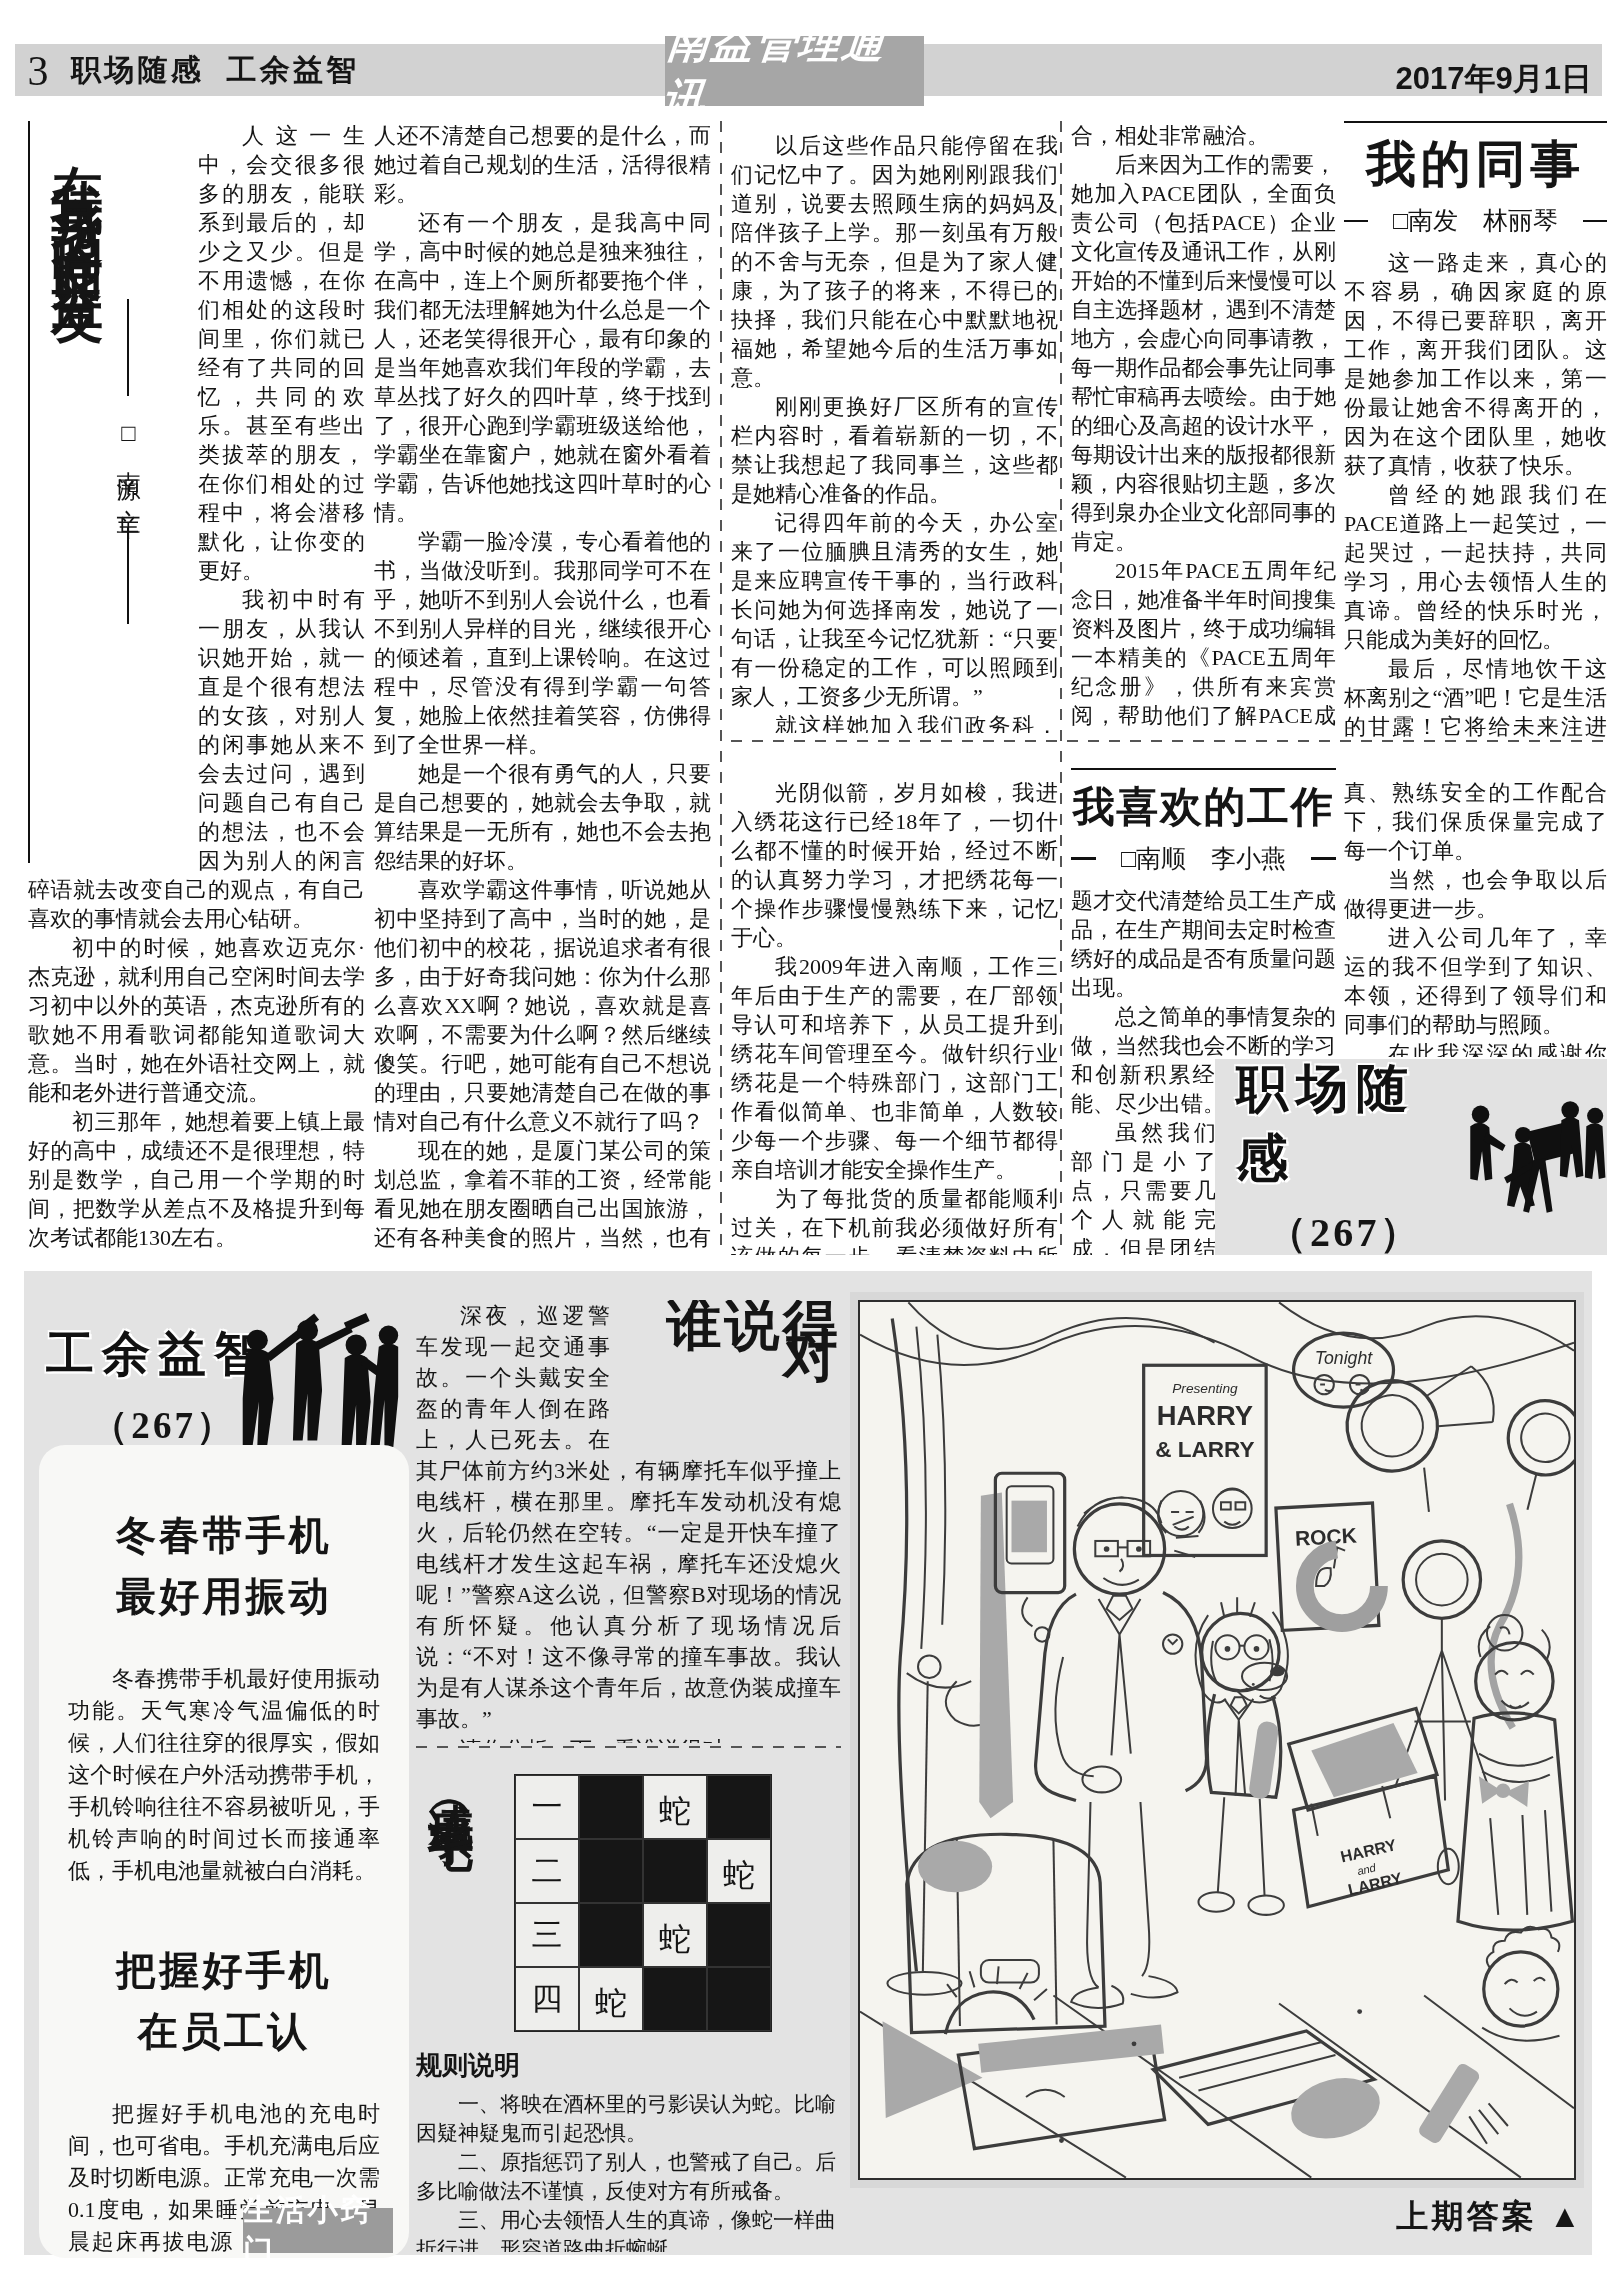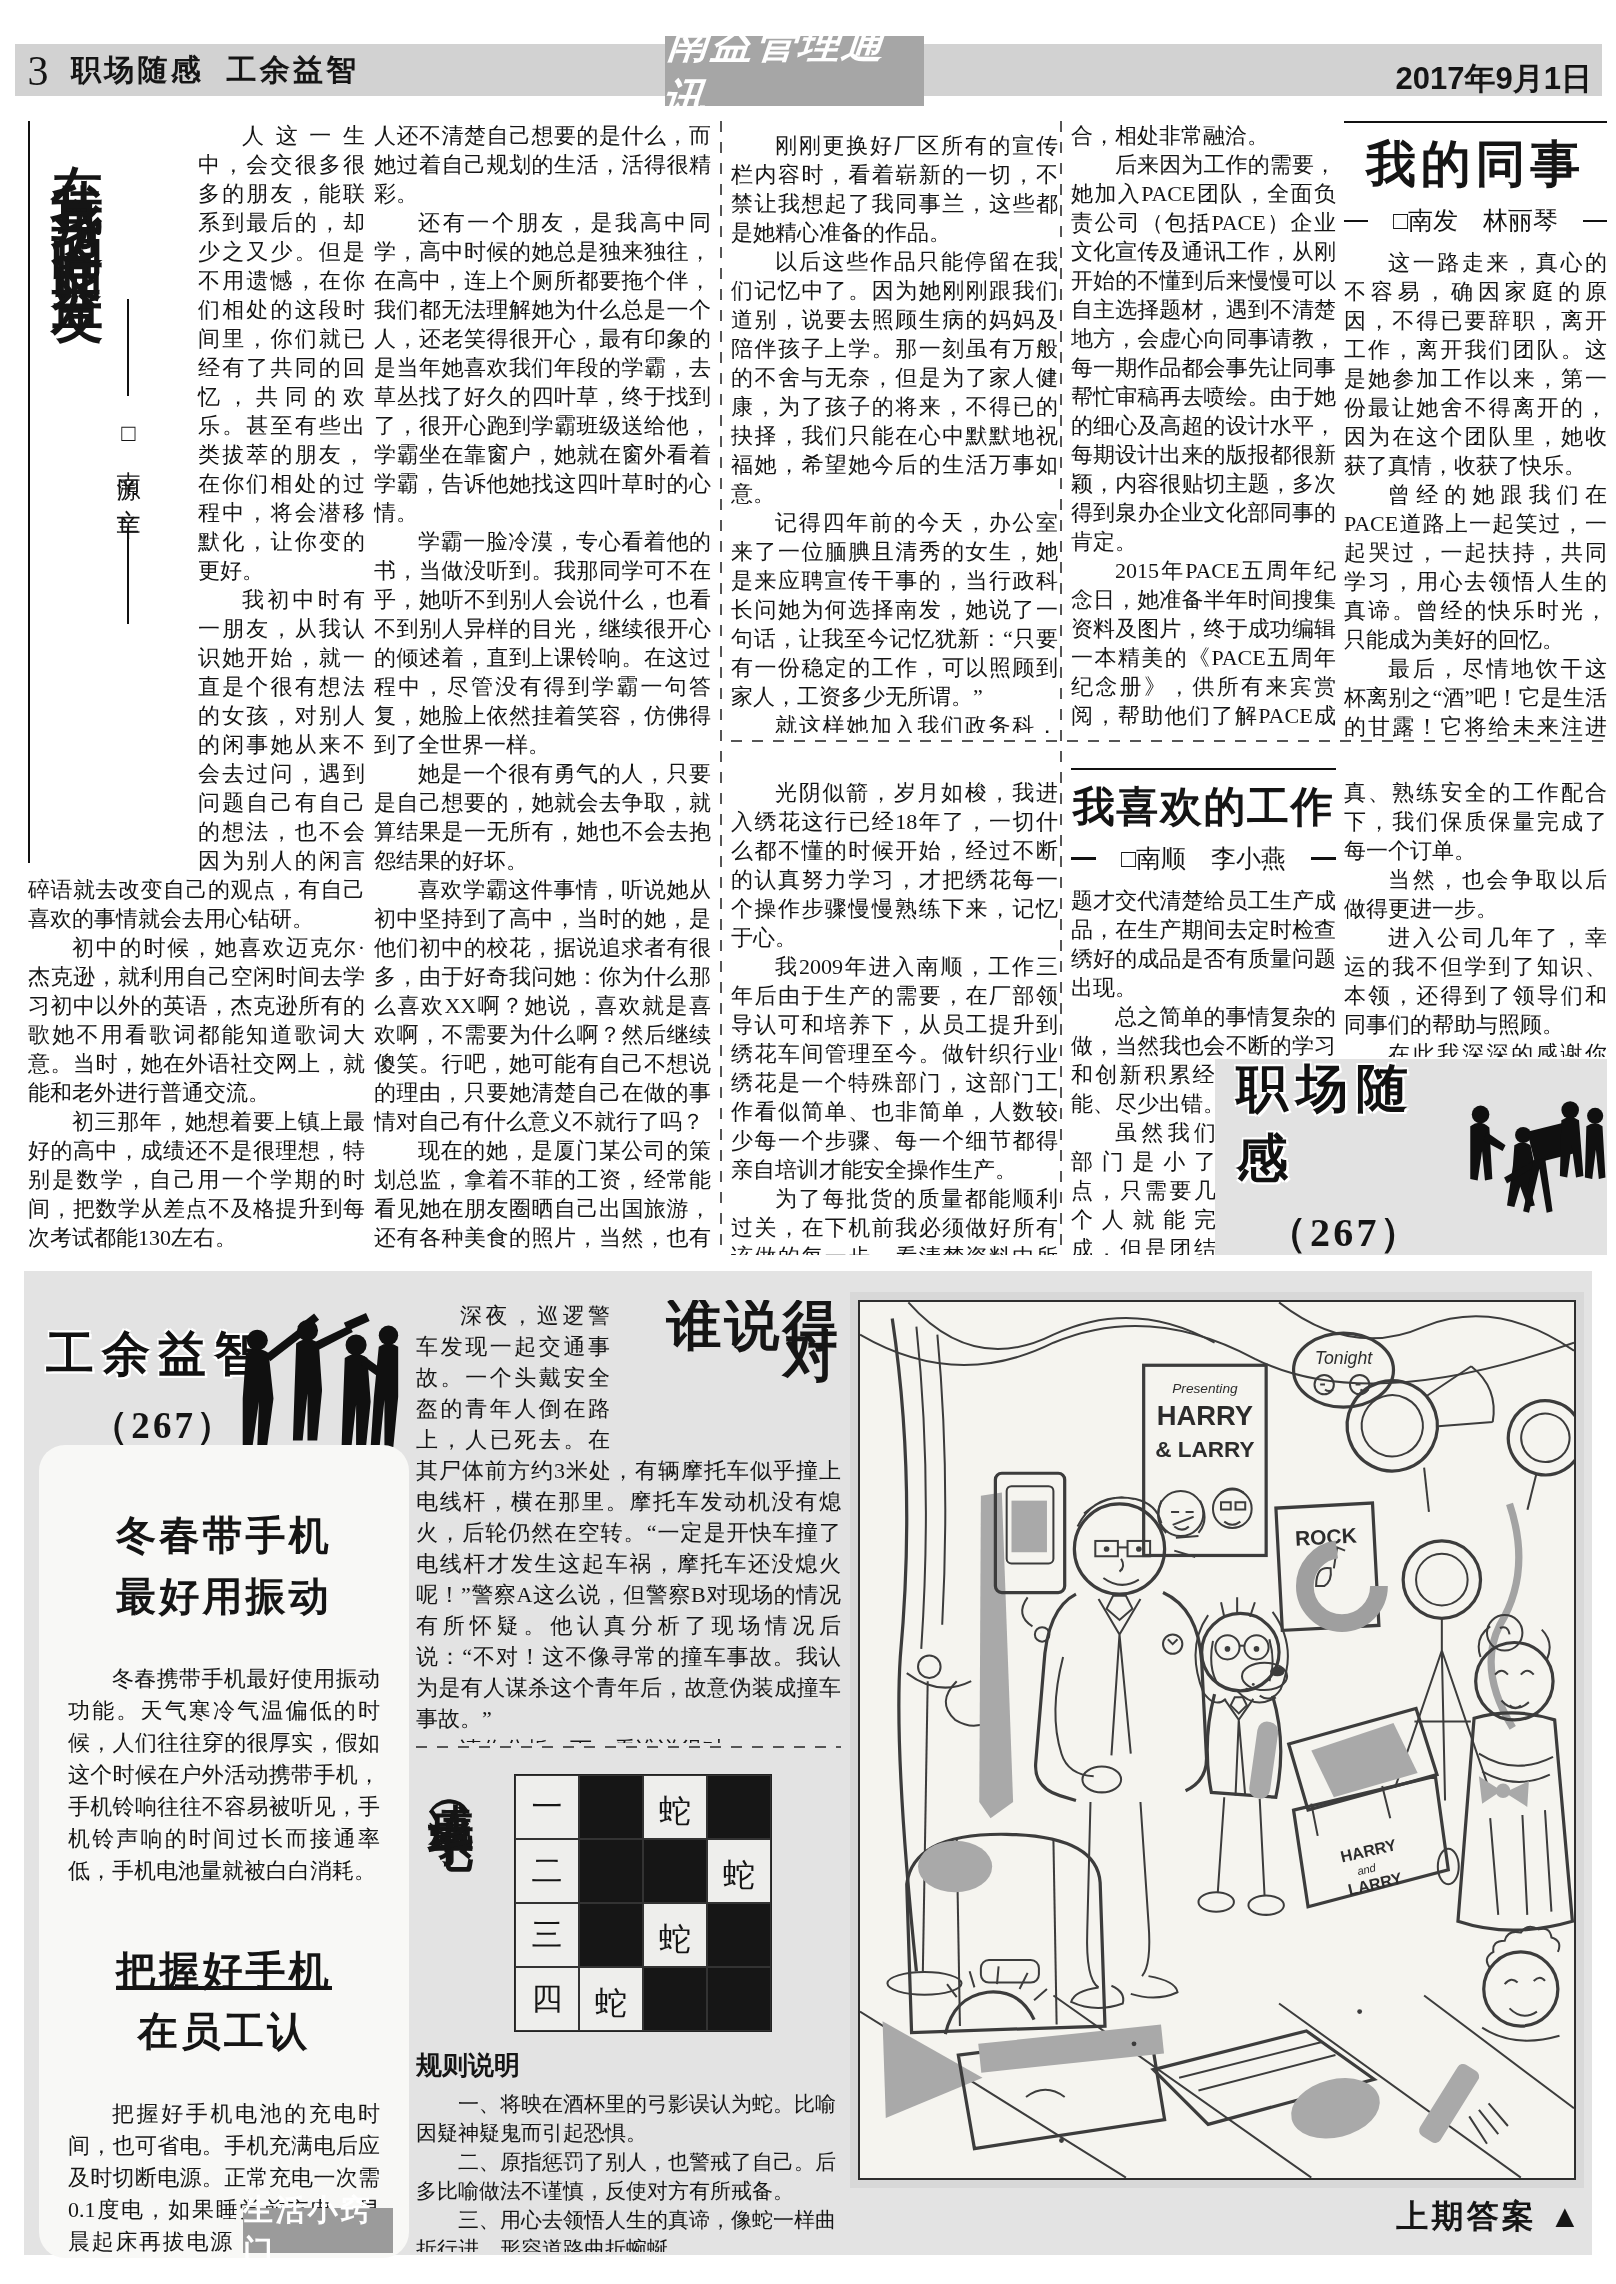--- a/index.html
+++ b/index.html
@@ -55,21 +55,21 @@
   
   #panel{left:24px;top:1271px;width:1568px;height:984px;background:#e3e3e3;}
   #leisure-head{left:46px;top:1322px;}
   #leisure-title{font-size:48px;}
   #leisure-issue{font-size:37px;font-weight:700;letter-spacing:3.2px;margin:14.5px 0 0 45px;}
   #musicians{left:233px;top:1298px;width:166px;height:158px;}
   
   #tips-card{left:39px;top:1445px;width:370px;height:813px;background:#f8f8f6;border-radius:26px;overflow:hidden;}
   .card-title{text-align:center;font-size:40px;font-weight:700;line-height:61px;letter-spacing:3.2px;}
   #card-t1{margin-top:60px;}
-  #card-t2{margin-top:53px;text-decoration:underline;}
+  #card-t2{margin-top:53px;}
   .card-body{font-size:22px;line-height:32px;text-align:justify;padding:0 29px;margin-top:36px;}
   #tips-tag{position:absolute;right:16px;bottom:4.8px;width:150px;height:45px;background:#9b9b9b;color:#fff;
     font-family:"Liberation Sans","DejaVu Sans",sans-serif;font-weight:700;font-size:30px;display:flex;align-items:center;justify-content:center;letter-spacing:2.4px;}
   
   #quiz{left:416px;top:1300px;width:425px;height:443px;font-size:22px;line-height:31px;text-align:justify;overflow:hidden;}
   #quiz-title{float:right;width:210px;height:129px;text-align:right;font-size:55px;font-weight:700;letter-spacing:3.2px;margin:9.7px 0 13px 21px;}
   #hd2{left:416px;top:1746px;width:425px;}
   
   #cw-row{left:416px;top:1767px;width:425px;height:273px;display:flex;}
   #cw-title{writing-mode:vertical-rl;font-size:45px;font-weight:700;letter-spacing:4.8px;height:272px;margin:0 36px 0 8px;line-height:1.2;}
@@ -135,22 +135,22 @@
       <p class="para">还有一个朋友，是我高中同学，高中时候的她总是独来独往，在高中，连上个厕所都要拖个伴，我们都无法理解她为什么总是一个人，还老笑得很开心，最有印象的是当年她喜欢我们年段的学霸，去草丛找了好久的四叶草，终于找到了，很开心跑到学霸班级送给他，学霸坐在靠窗户，她就在窗外看着学霸，告诉他她找这四叶草时的心情。</p>
       <p class="para">学霸一脸冷漠，专心看着他的书，当做没听到。我那同学可不在乎，她听不到别人会说什么，也看不到别人异样的目光，继续很开心的倾述着，直到上课铃响。在这过程中，尽管没有得到学霸一句答复，她脸上依然挂着笑容，仿佛得到了全世界一样。</p>
       <p class="para">她是一个很有勇气的人，只要是自己想要的，她就会去争取，就算结果是一无所有，她也不会去抱怨结果的好坏。</p>
       <p class="para">喜欢学霸这件事情，听说她从初中坚持到了高中，当时的她，是他们初中的校花，据说追求者有很多，由于好奇我问她：你为什么那么喜欢XX啊？她说，喜欢就是喜欢啊，不需要为什么啊？然后继续傻笑。行吧，她可能有自己不想说的理由，只要她清楚自己在做的事情对自己有什么意义不就行了吗？</p>
       <p class="para">现在的她，是厦门某公司的策划总监，拿着不菲的工资，经常能看见她在朋友圈晒自己出国旅游，还有各种美食的照片，当然，也有熬夜加班的艰辛。</p>
     </div>
 </div>
 
 <div class="col" id="col3a">
   <div>
+      <p class="para">以后这些作品只能停留在我们记忆中了。因为她刚刚跟我们道别，说要去照顾生病的妈妈及陪伴孩子上学。那一刻虽有万般的不舍与无奈，但是为了家人健康，为了孩子的将来，不得已的抉择，我们只能在心中默默地祝福她，希望她今后的生活万事如意。</p>
       <p class="para">刚刚更换好厂区所有的宣传栏内容时，看着崭新的一切，不禁让我想起了我同事兰，这些都是她精心准备的作品。</p>
-      <p class="para">以后这些作品只能停留在我们记忆中了。因为她刚刚跟我们道别，说要去照顾生病的妈妈及陪伴孩子上学。那一刻虽有万般的不舍与无奈，但是为了家人健康，为了孩子的将来，不得已的抉择，我们只能在心中默默地祝福她，希望她今后的生活万事如意。</p>
       <p class="para">记得四年前的今天，办公室来了一位腼腆且清秀的女生，她是来应聘宣传干事的，当行政科长问她为何选择南发，她说了一句话，让我至今记忆犹新：“只要有一份稳定的工作，可以照顾到家人，工资多少无所谓。”</p>
       <p class="para">就这样她加入我们政务科，成为我隔壁桌的同事，共事这四年来，工作上相互配</p>
     </div>
 </div>
 
 <div class="col" id="col4a">
   <p class="cont">合，相处非常融洽。</p>
   <div>
       <p class="para">后来因为工作的需要，她加入PACE团队，全面负责公司（包括PACE）企业文化宣传及通讯工作，从刚开始的不懂到后来慢慢可以自主选择题材，遇到不清楚地方，会虚心向同事请教，每一期作品都会事先让同事帮忙审稿再去喷绘。由于她的细心及高超的设计水平，每期设计出来的版报都很新颖，内容很贴切主题，多次得到泉办企业文化部同事的肯定。</p>
       <p class="para">2015年PACE五周年纪念日，她准备半年时间搜集资料及图片，终于成功编辑一本精美的《PACE五周年纪念册》，供所有来宾赏阅，帮助他们了解PACE成长史。</p>

